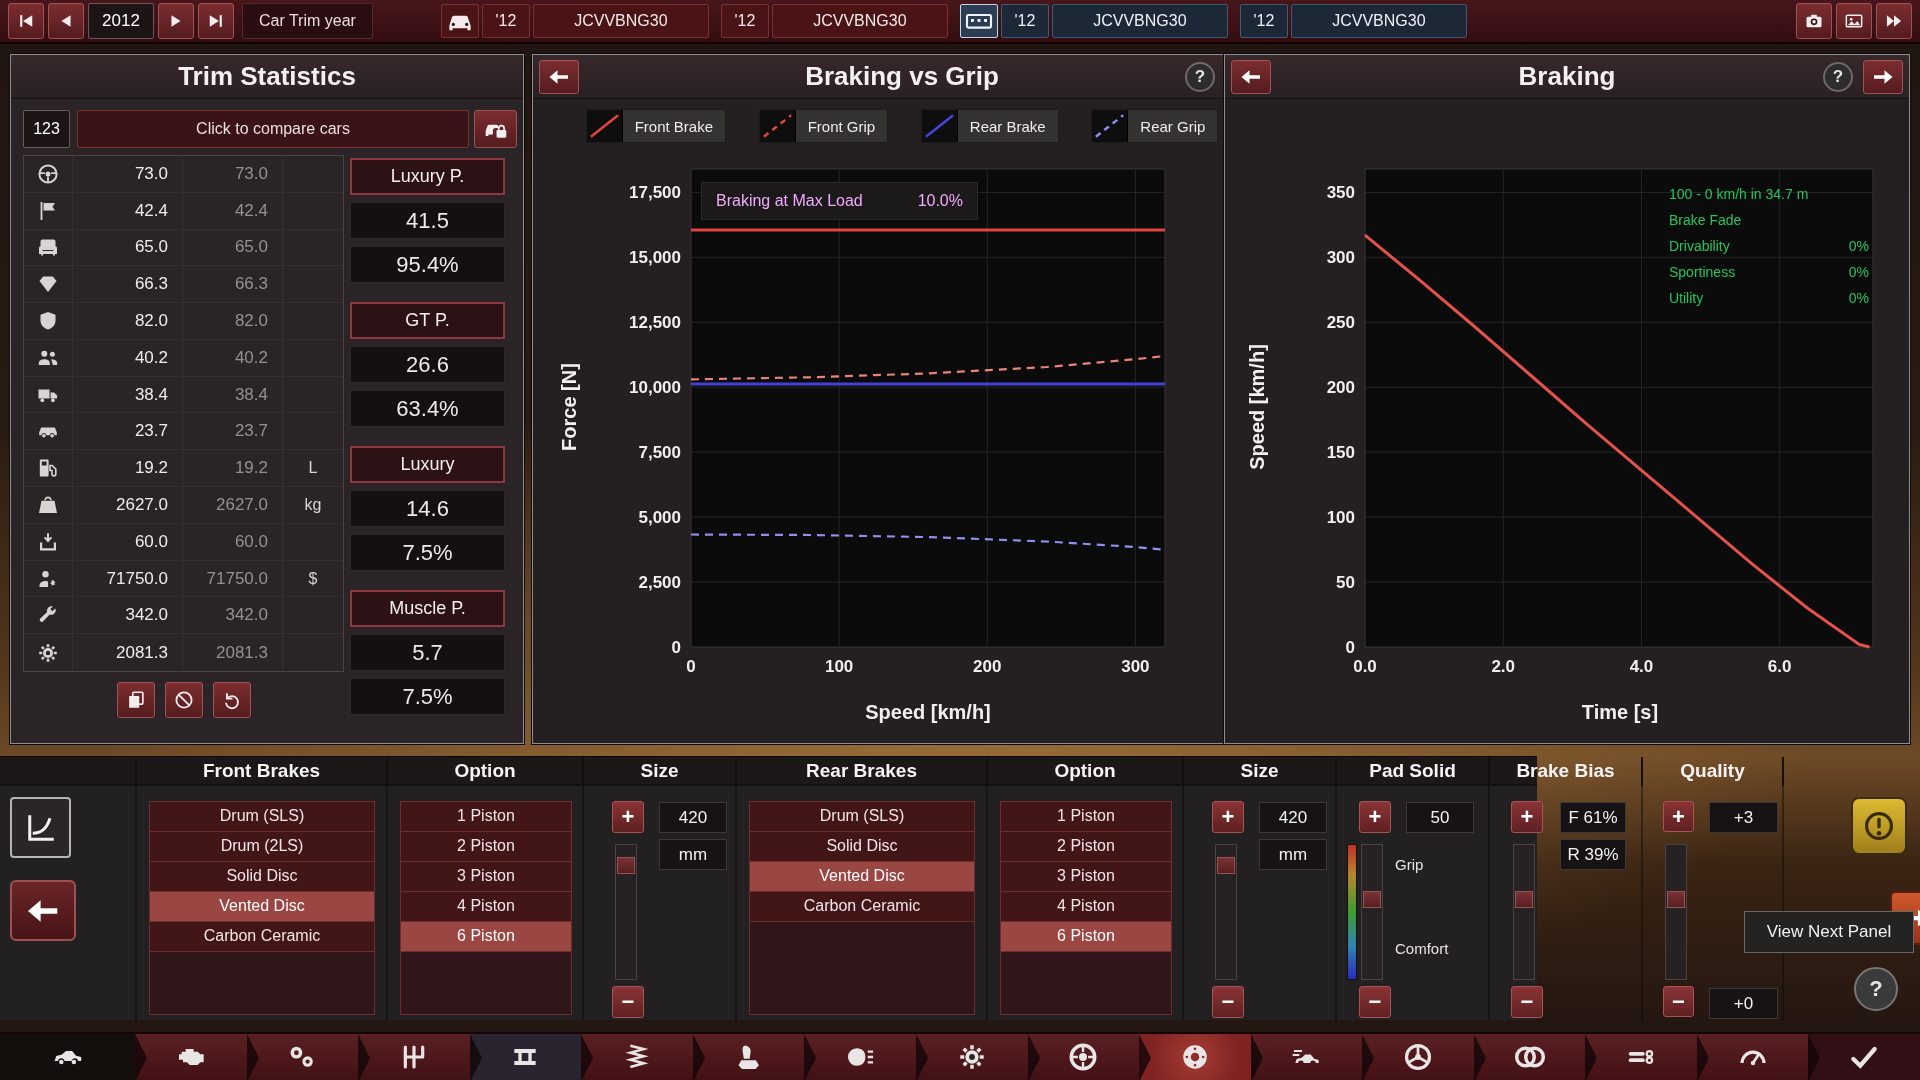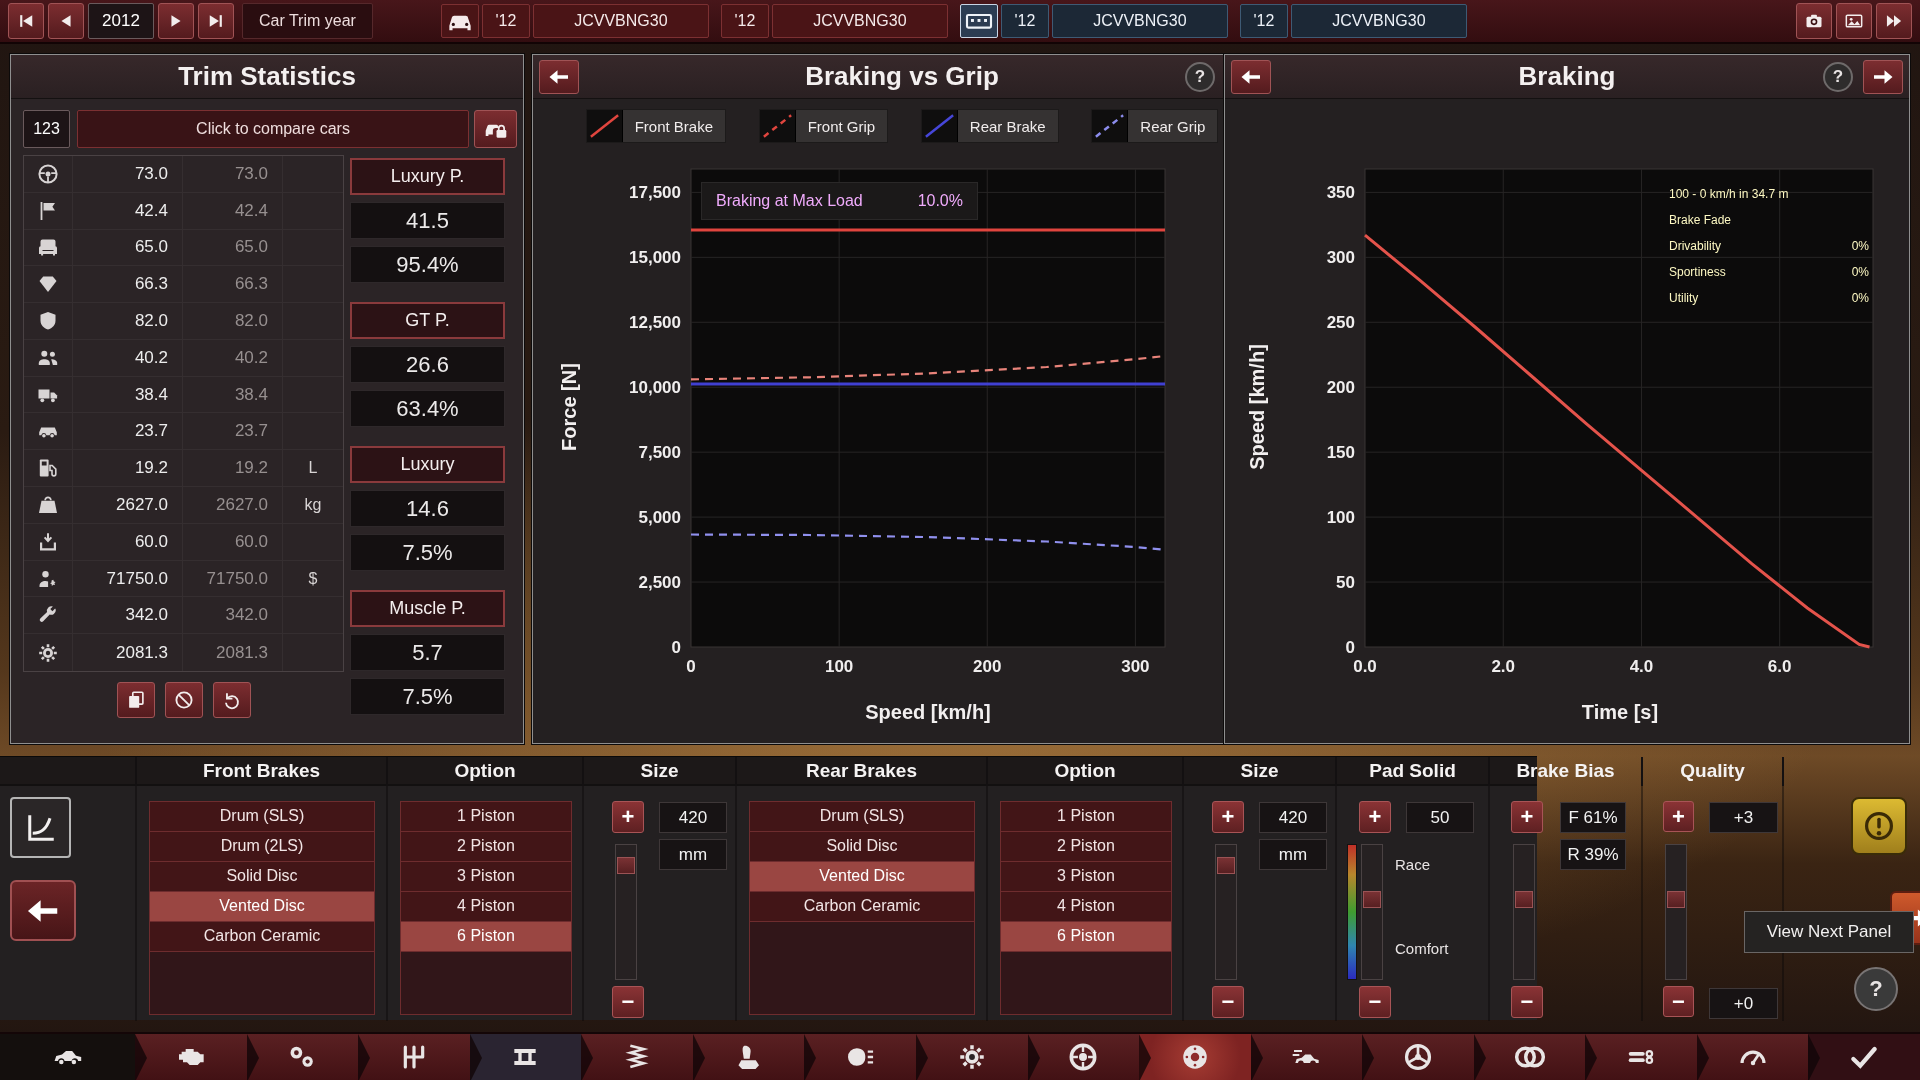--- a/index.html
+++ b/index.html
@@ -91,21 +91,21 @@
   #chart-bvg{left:88px;top:104px;width:556px;height:530px}
   #chart-brk{left:70px;top:104px;width:590px;height:530px}
   .ylab{position:absolute;transform:translate(-50%,-50%) rotate(-90deg);font-size:20px;font-weight:bold;color:#f2efef;white-space:nowrap}
   #panel-bvg .ylab{left:36px;top:352px}
   #panel-brk .ylab{left:32px;top:352px}
   .xlab{position:absolute;top:646px;text-align:center;font-size:20px;font-weight:bold;color:#f2efef}
   #panel-bvg .xlab{left:158px;width:474px}
   #panel-brk .xlab{left:140px;width:510px}
   #bvg-overlay{position:absolute;left:168px;top:127px;width:277px;height:38px;background:#1b1919;border:1px solid #2a2828;
     display:flex;align-items:center;justify-content:space-between;padding:0 14px;font-size:16px;color:#f0abfc}
-  #brk-info{position:absolute;right:40px;top:126px;width:200px;font-size:12px;color:#fef9c3}
+  #brk-info{position:absolute;right:40px;top:126px;width:200px;font-size:14px;color:#22c55e}
   .bi-line{line-height:26px}
   .bi-row{display:flex;justify-content:space-between;line-height:26px}
 
   
   #config{position:absolute;left:0;top:756px;width:1537px;height:264px;background:#232021;border-top:1px solid #0a0909}
   .cfg-headers{position:absolute;left:0;top:0;width:100%;height:29px;background:#1c1818;border-bottom:2px solid #121010}
   .cfg-h{position:absolute;top:0;height:29px;line-height:27px;text-align:center;font-size:19px;font-weight:bold;
     color:#f5f3f3;border-left:2px solid #131011}
   #ch-fb{left:135px;width:251px}#ch-fo{left:386px;width:196px}#ch-fs{left:582px;width:153px}
   #ch-rb{left:735px;width:251px}#ch-ro{left:986px;width:196px}#ch-rs{left:1182px;width:153px}
@@ -758,21 +758,21 @@
       <button class="pm minus">−</button>
     </div>
 
     <div class="cfg-col" id="col-pad">
       <button class="pm plus">+</button>
       <div class="vbox sval">50</div>
       <div id="pad-grad"></div>
       <div class="vslider">
           <div class="vhandle h-mid"></div>
         </div>
-      <div class="pad-label" id="pad-race">Race</div>
+      <div class="pad-label" id="pad-race">Grip</div>
       <div class="pad-label" id="pad-comfort">Comfort</div>
       <button class="pm minus">−</button>
     </div>
 
     <div class="cfg-col" id="col-bias">
       <button class="pm plus">+</button>
       <div class="vbox" id="bias-f">F 61%</div>
       <div class="vbox" id="bias-r">R 39%</div>
       <div class="vslider">
           <div class="vhandle h-mid"></div>

